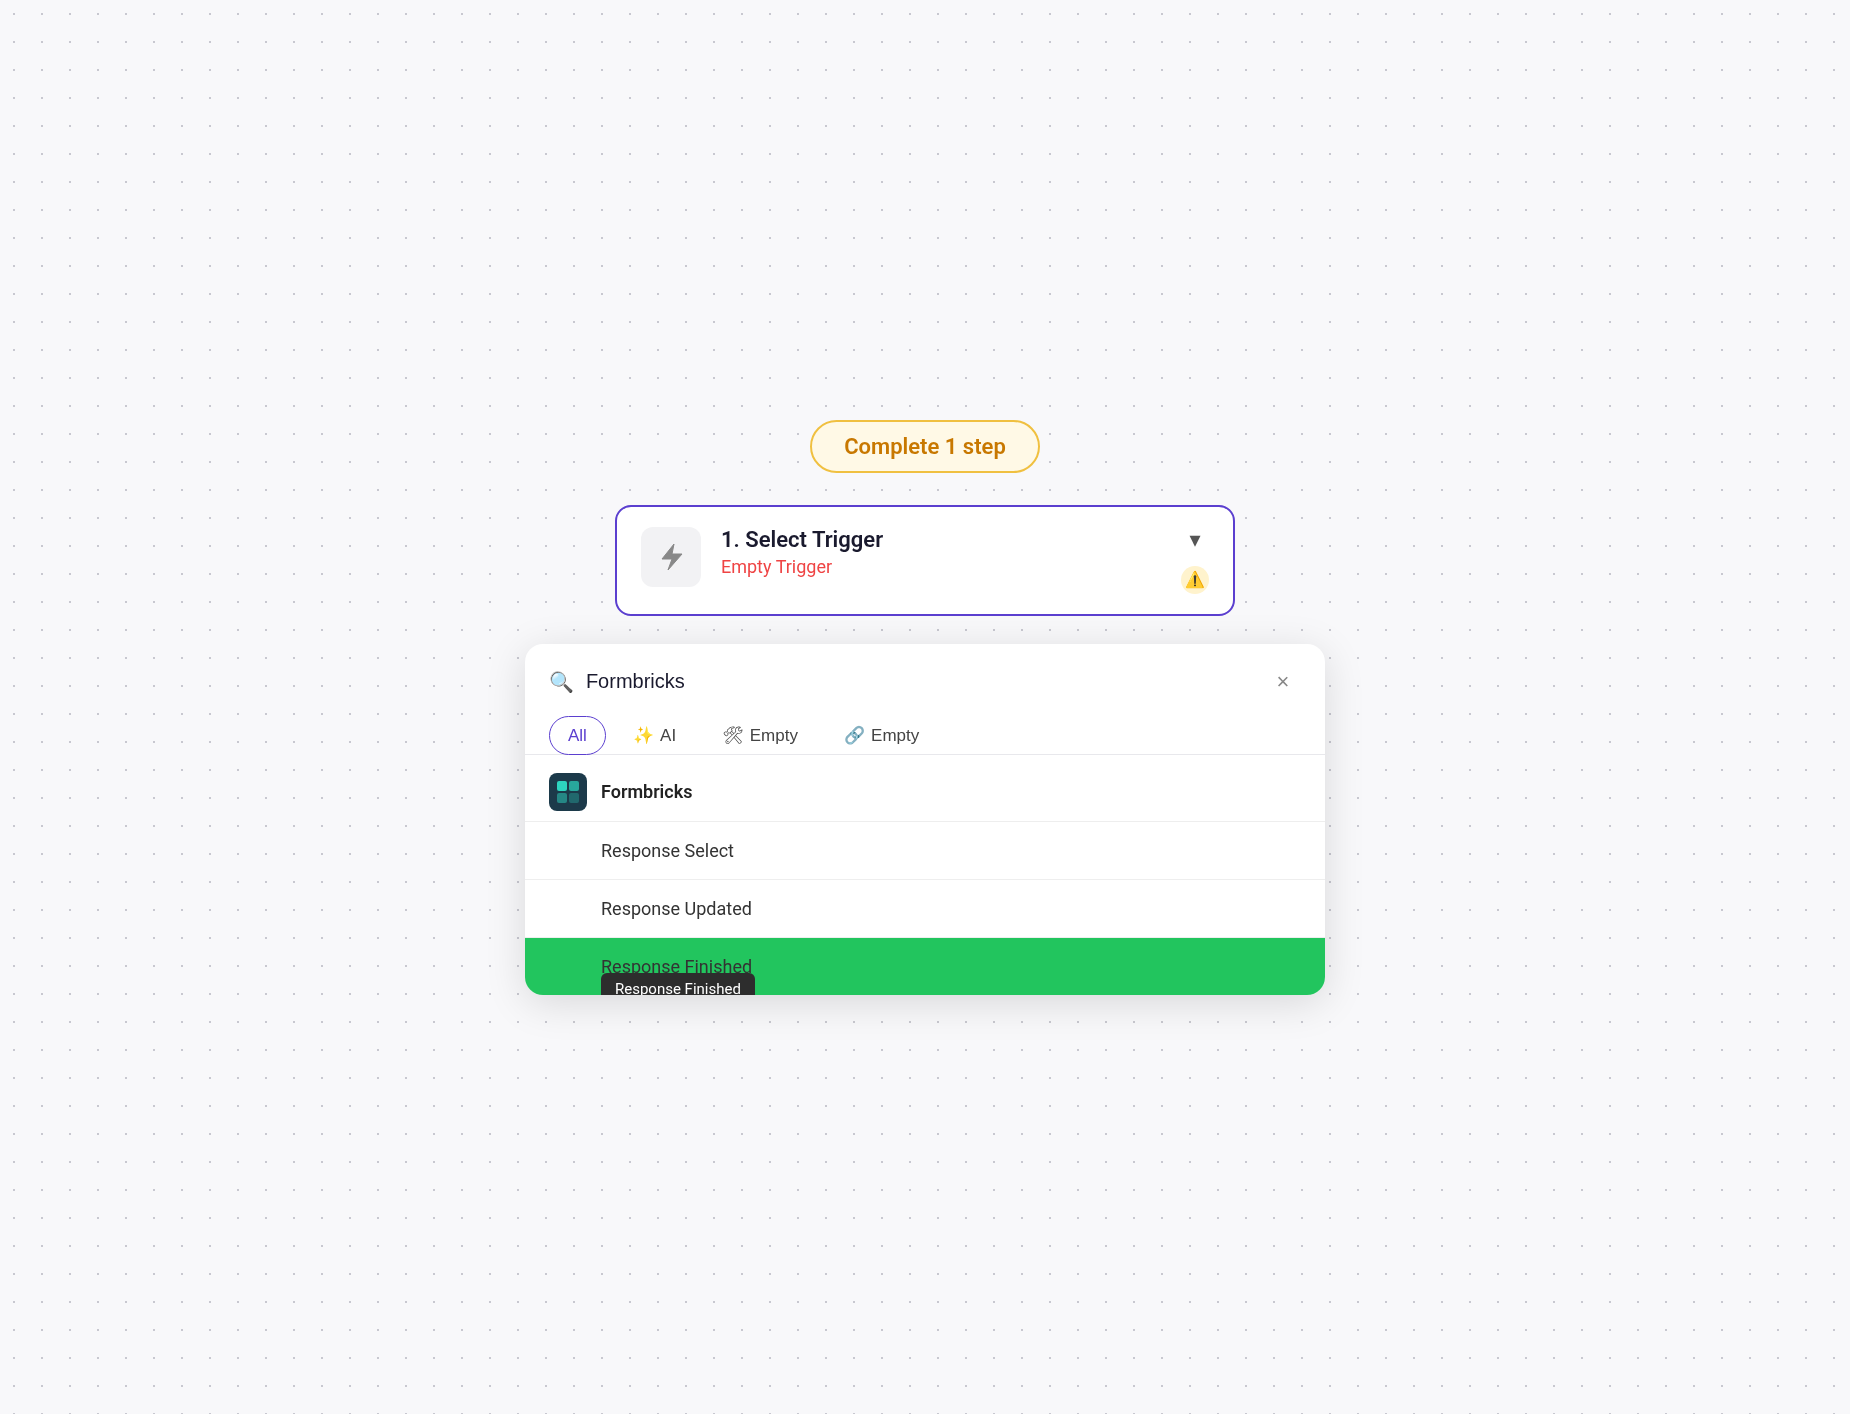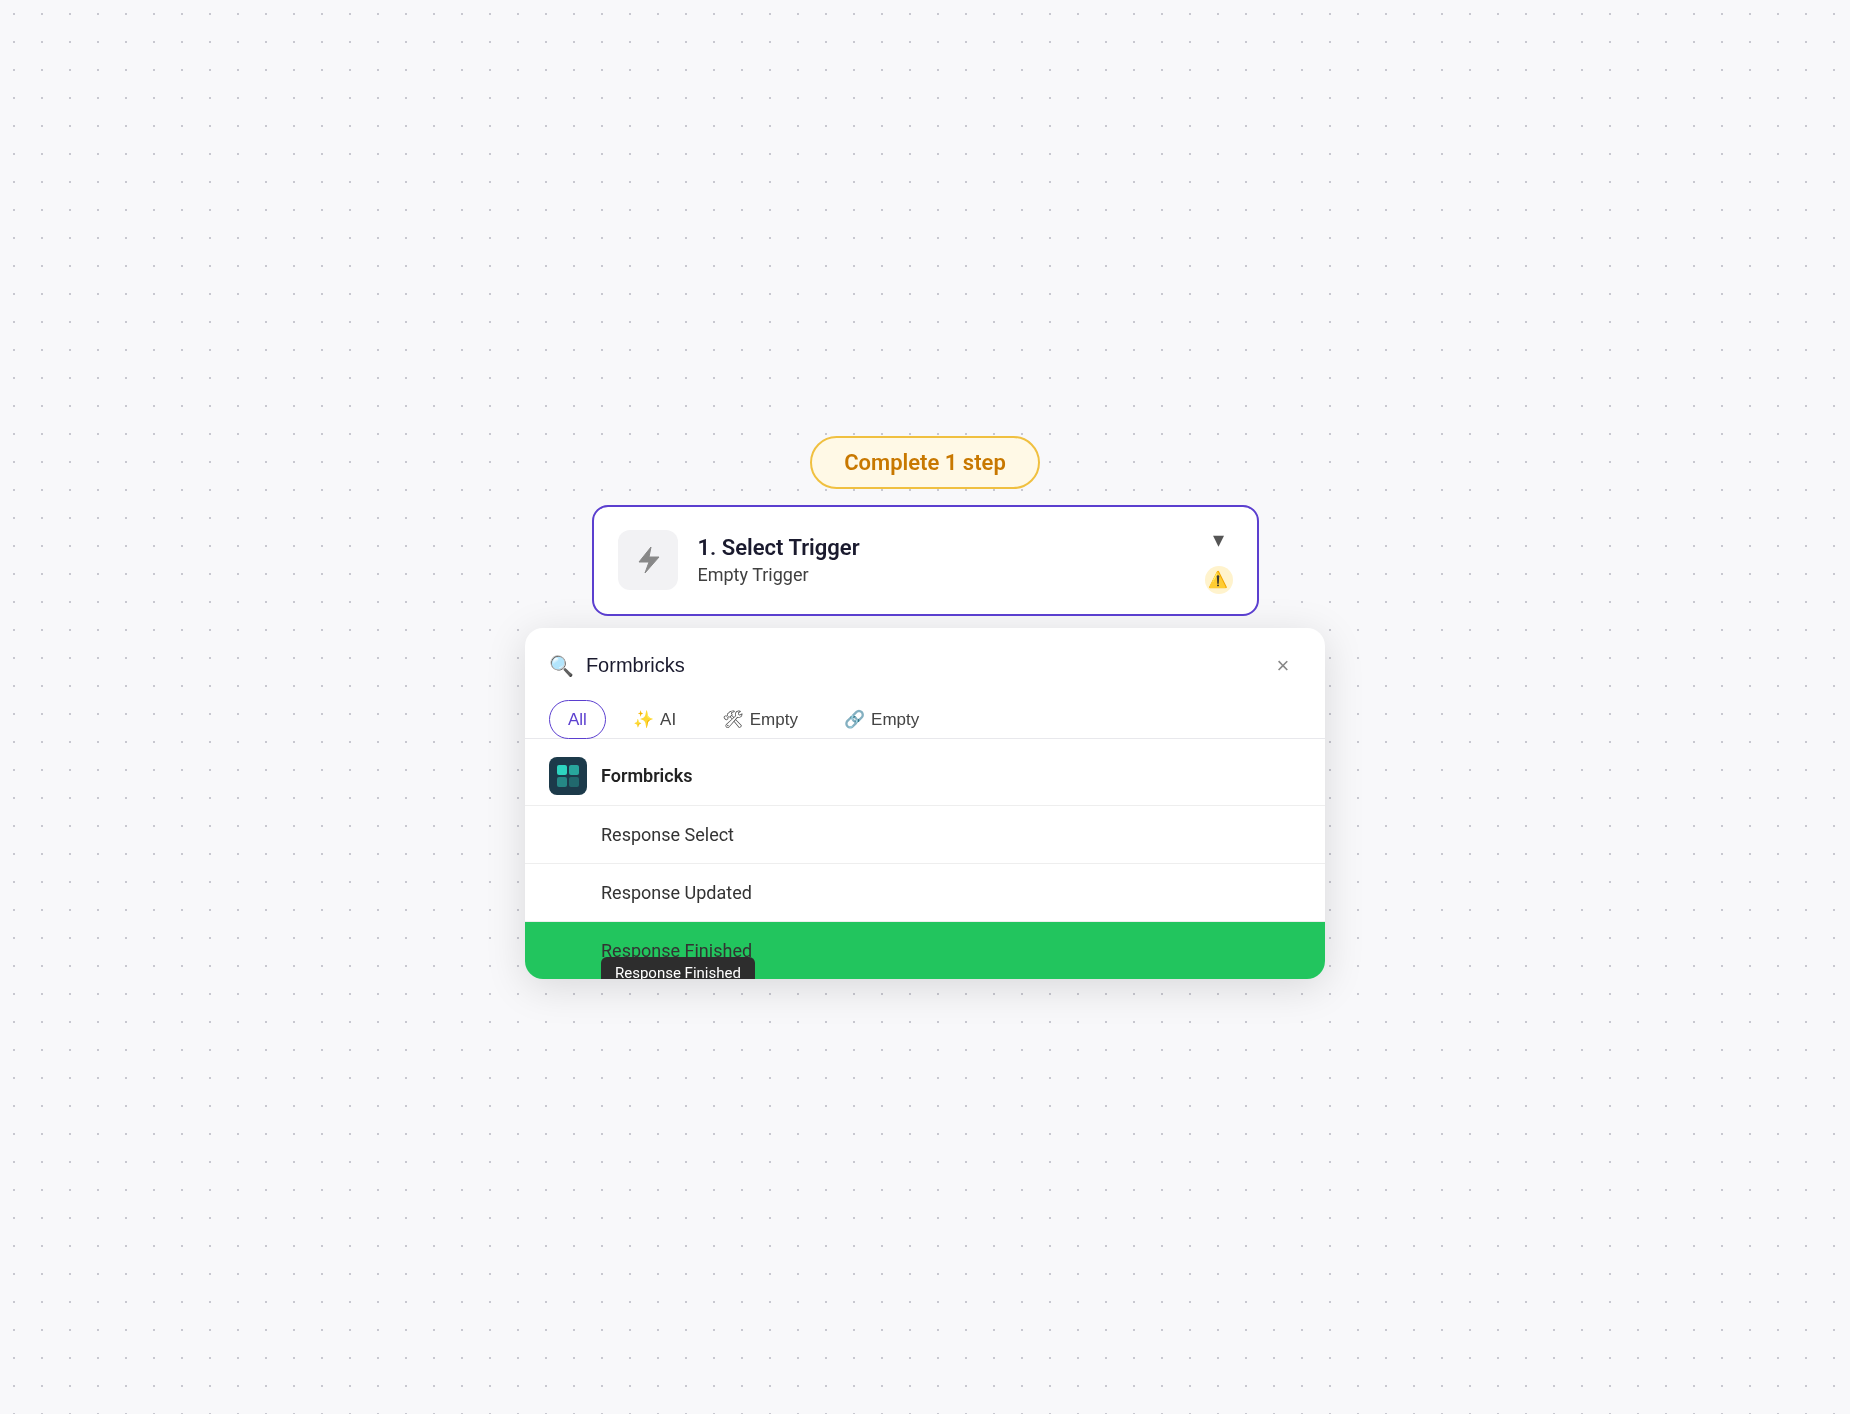--- a/index.html
+++ b/index.html
@@ -14,46 +14,45 @@
       display: flex;
       align-items: center;
       justify-content: center;
       position: relative;
     }
 
     .center-container {
       display: flex;
       flex-direction: column;
       align-items: center;
-      gap: 0px;
+      gap: 16px;
       position: relative;
     }
 
     
     .complete-badge {
       background: #fff9e6;
       border: 2px solid #f0c040;
       border-radius: 50px;
       padding: 12px 32px;
       font-size: 22px;
       font-weight: 600;
       color: #c87800;
       margin-bottom: 16px;
       white-space: nowrap;
     }
 
     
     .trigger-card {
-      width: 667px;
+      width: 620px;
       background: #fff;
       border: 2.5px solid #5b3fcf;
       border-radius: 16px;
       padding: 20px 24px;
       display: flex;
-      align-items: center;
       gap: 20px;
       margin-bottom: 8px;
       position: relative;
     }
 
     .trigger-icon-wrap {
       width: 60px;
       height: 60px;
       background: #f2f2f4;
       border-radius: 12px;
@@ -74,21 +73,21 @@
 
     .trigger-title {
       font-size: 22px;
       font-weight: 600;
       color: #1a1a2e;
       margin-bottom: 4px;
     }
 
     .trigger-subtitle {
       font-size: 18px;
-      color: #404040;
+      color: #ef4444;
     }
 
     .trigger-right {
       display: flex;
       flex-direction: column;
       align-items: center;
       gap: 14px;
     }
 
     .chevron-icon {

